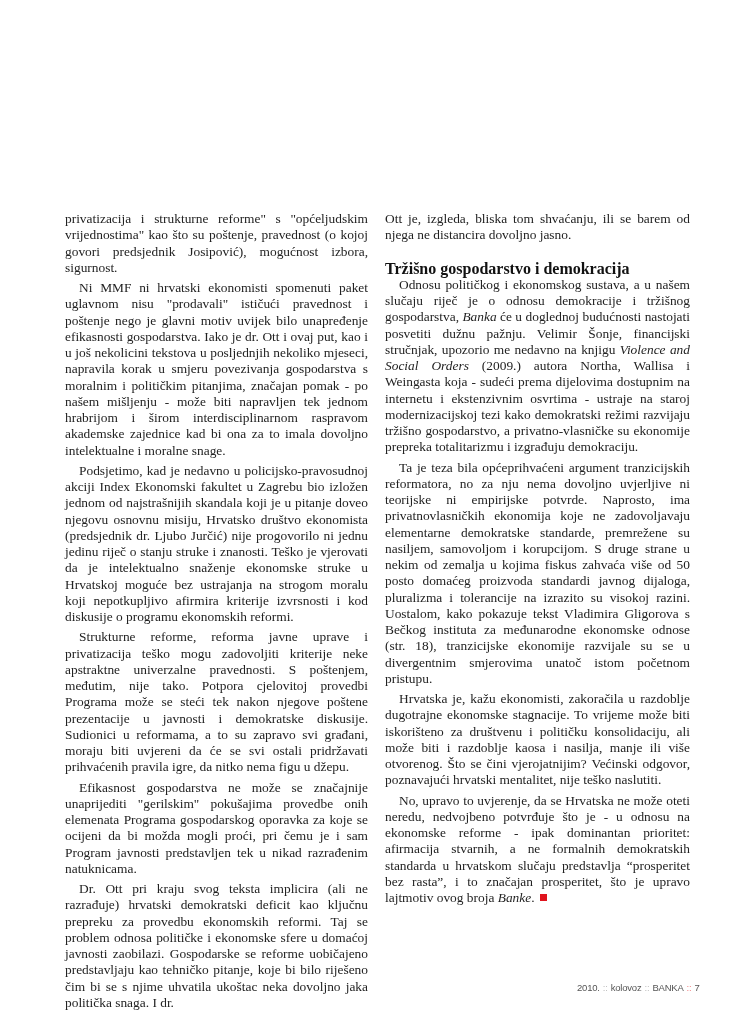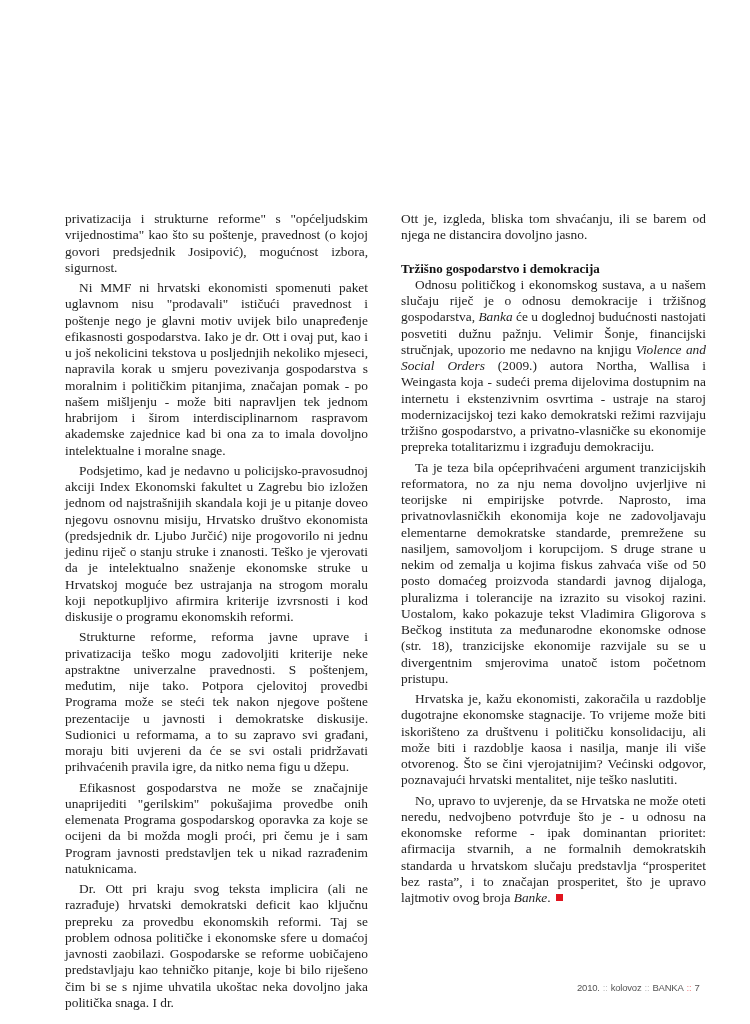--- a/index.html
+++ b/index.html
@@ -5,26 +5,26 @@
   html, body { margin: 0; padding: 0; background: #ffffff; }
   body { width: 750px; height: 1024px; position: relative; overflow: hidden; }
   .page { position: absolute; left: 0; top: 0; width: 750px; height: 1024px; background: #fff; }
   .col {
     position: absolute; top: 211px;
     font-family: "Liberation Serif", "DejaVu Serif", serif;
     font-size: 13.4px; line-height: 16.25px; color: #222222;
     text-align: justify; hyphens: manual;
   }
   .col-left { left: 65px; width: 303px; }
-  .col-right { left: 401px; width: 305px; }
+  .col-right { left: 385px; width: 305px; }
   .col p { margin: 0; text-indent: 0; }
   .col p.ind { text-indent: 14px; margin-top: 4px; }
   .col p.first { margin-top: 0; }
   .col h3 {
-    margin: 17px 0 0 0; font-size: 13px; line-height: 16.25px;
+    margin: 17px 0 0 0; font-size: 16px; line-height: 16.25px;
     font-weight: bold; color: #111;
   }
   .col p.after-h { margin-top: 0; text-indent: 14px; }
   em { font-style: italic; }
   .end-mark { display: inline-block; width: 7px; height: 7px; background: #e0141e; margin-left: 5px; vertical-align: 1px; }
   .footer {
     position: absolute; left: 577px; top: 982px;
     font-family: "Liberation Sans", "DejaVu Sans", sans-serif;
     font-size: 9.5px; color: #555; letter-spacing: -0.2px; white-space: nowrap;
   }

